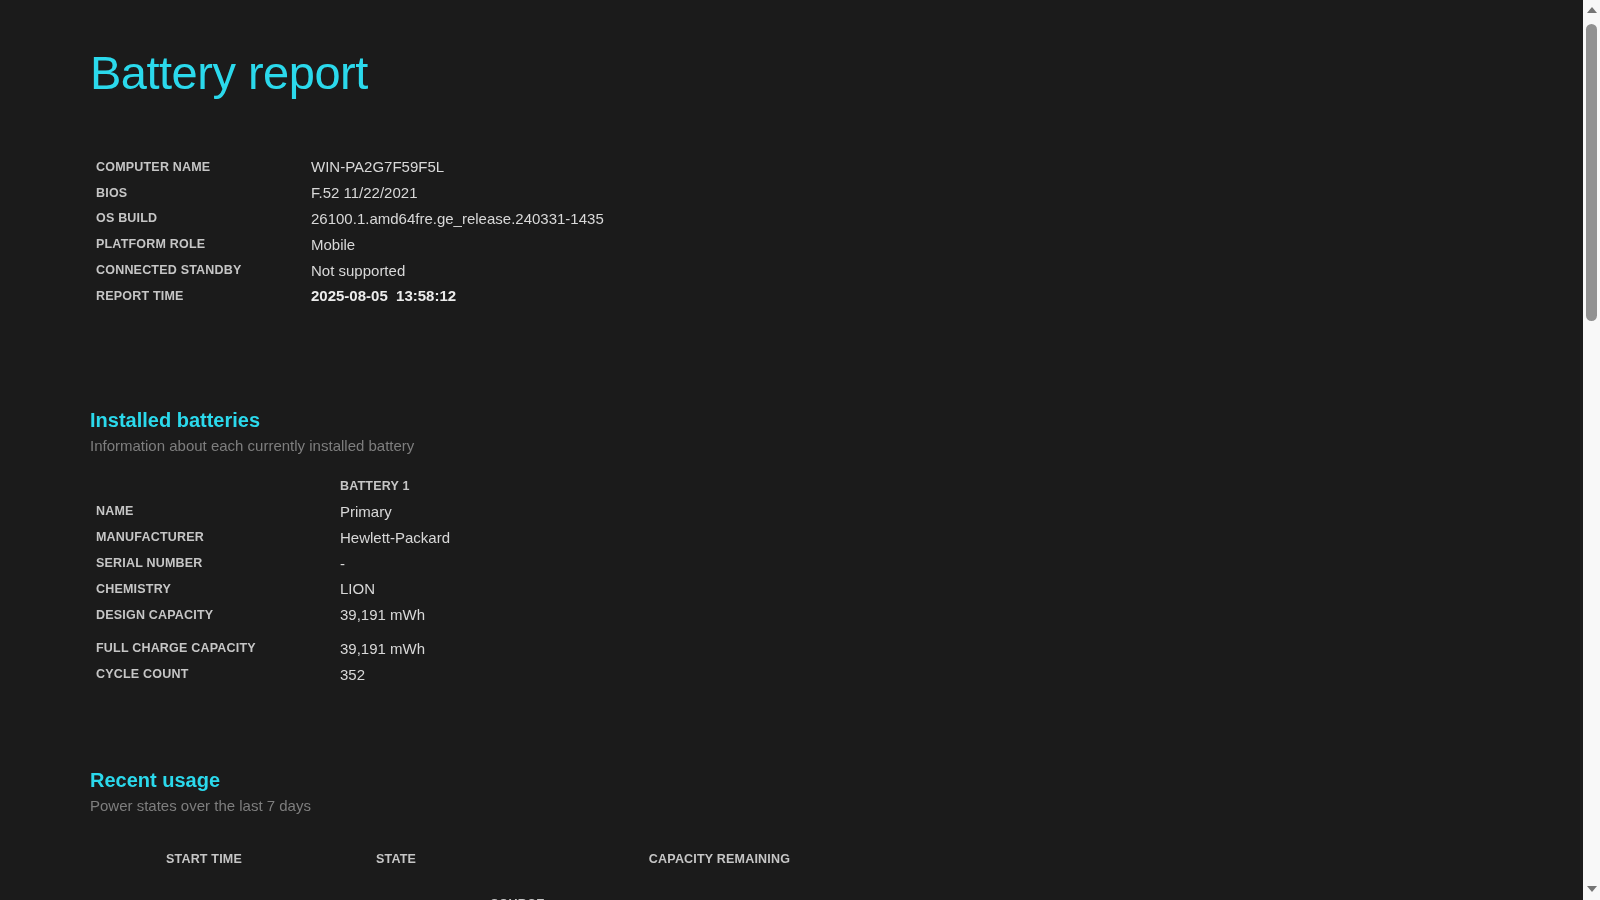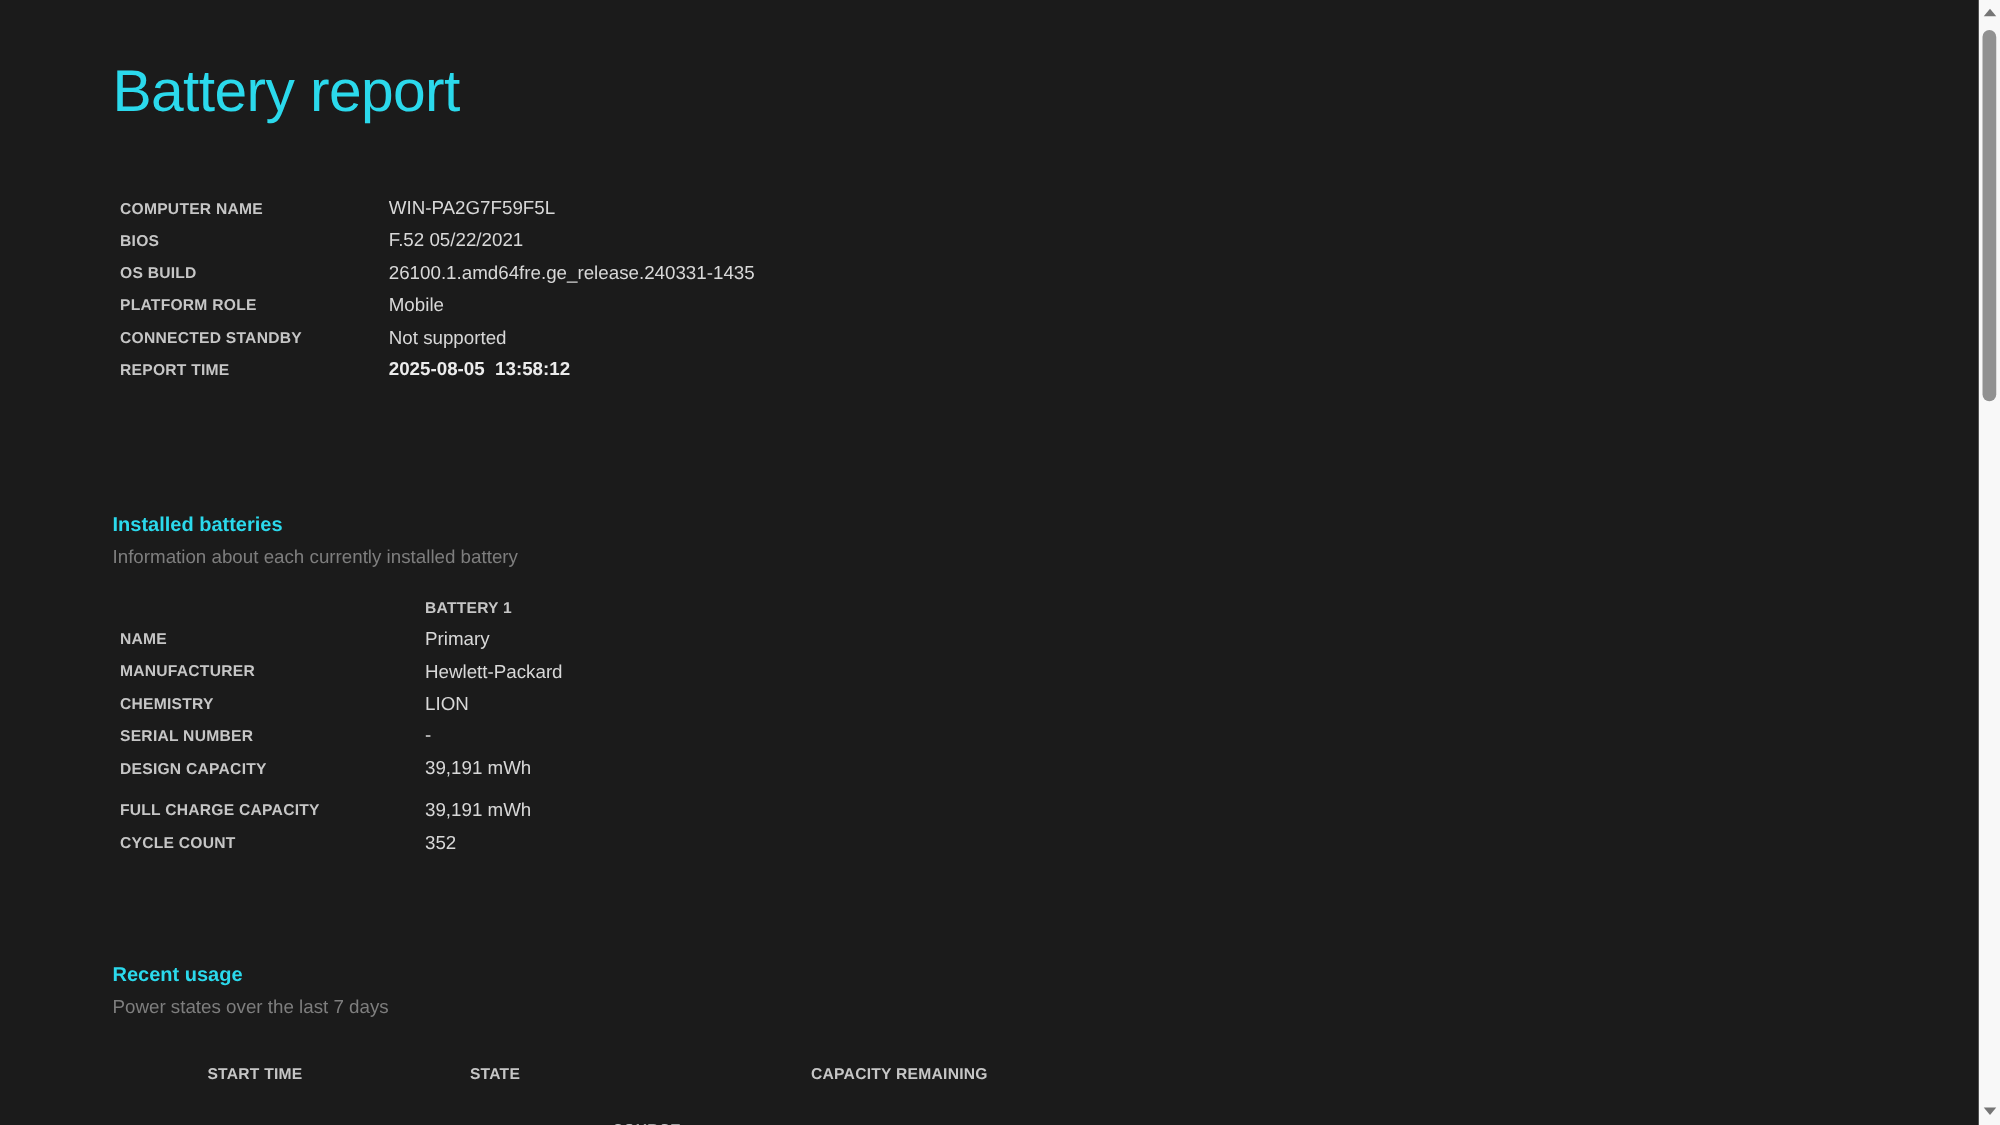--- a/index.html
+++ b/index.html
@@ -37,21 +37,21 @@
 
   .row { display: flex; align-items: center; height: 25.8px; }
 
   
   .sys-table { margin: 53px 16px 0 96px; }
   .sys-table .lbl-cell { width: 215px; flex: none; }
 
   
   .section-heading {
     margin: 0 0 0 90px;
-    font-size: 16px;
+    font-size: 20px;
     line-height: 27px;
     font-weight: bold;
     color: #2bd9ec;
   }
   .section-sub {
     margin: 0 0 0 90px;
     font-size: 15px;
     line-height: 23px;
     color: #7e7e7e;
   }
@@ -122,21 +122,21 @@
   <div class="sys-table">
 
       <div class="row">
         <div class="lbl lbl-cell">COMPUTER NAME</div>
         <div class="val">WIN-PA2G7F59F5L</div>
       </div>
 
 
       <div class="row">
         <div class="lbl lbl-cell">BIOS</div>
-        <div class="val">F.52 05/22/2021</div>
+        <div class="val">F.52 11/22/2021</div>
       </div>
 
       <div class="row">
         <div class="lbl lbl-cell">OS BUILD</div>
         <div class="val">26100.1.amd64fre.ge_release.240331-1435</div>
       </div>
 
       <div class="row">
         <div class="lbl lbl-cell">PLATFORM ROLE</div>
         <div class="val">Mobile</div>
@@ -168,27 +168,27 @@
             <div class="lbl lbl-cell">NAME</div>
             <div class="val">Primary</div>
           </div>
 
           <div class="row">
             <div class="lbl lbl-cell">MANUFACTURER</div>
             <div class="val">Hewlett-Packard</div>
           </div>
 
           <div class="row">
+            <div class="lbl lbl-cell">SERIAL NUMBER</div>
+            <div class="val">-</div>
+          </div>
+
+          <div class="row">
             <div class="lbl lbl-cell">CHEMISTRY</div>
             <div class="val">LION</div>
-          </div>
-
-          <div class="row">
-            <div class="lbl lbl-cell">SERIAL NUMBER</div>
-            <div class="val">-</div>
           </div>
 
           <div class="row">
             <div class="lbl lbl-cell">DESIGN CAPACITY</div>
             <div class="val">39,191 mWh</div>
           </div>
         </div>
 
       <div class="bat-group-gap"></div>
 

